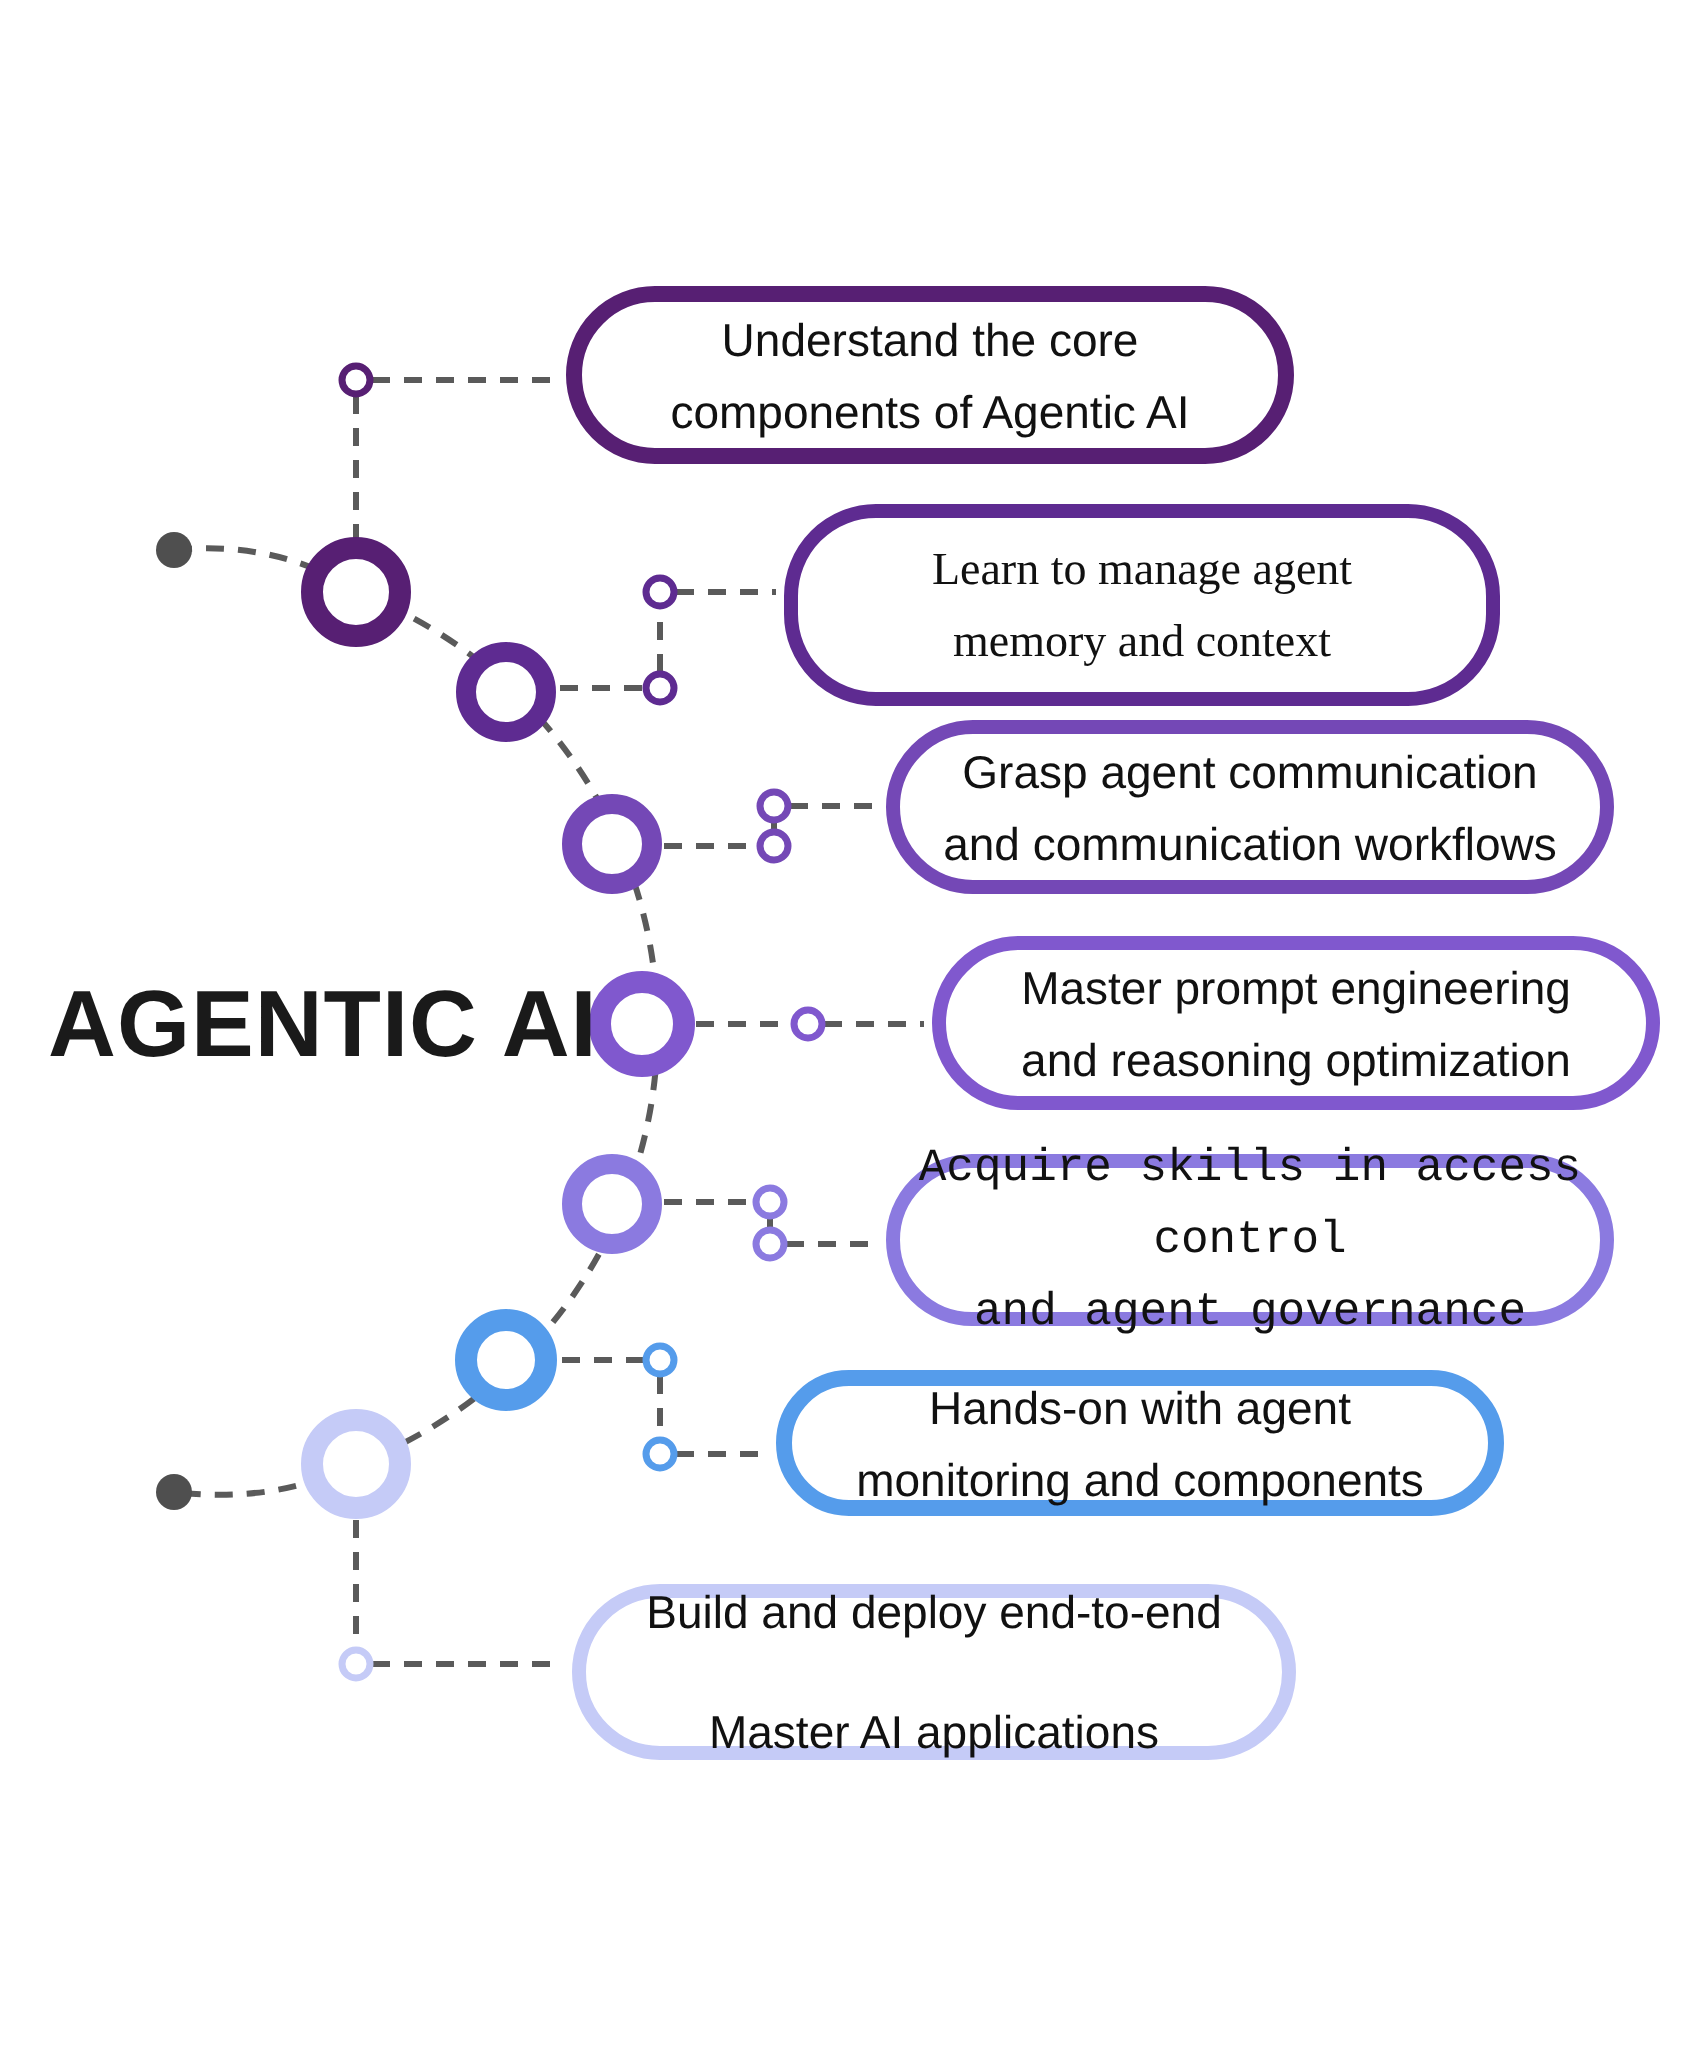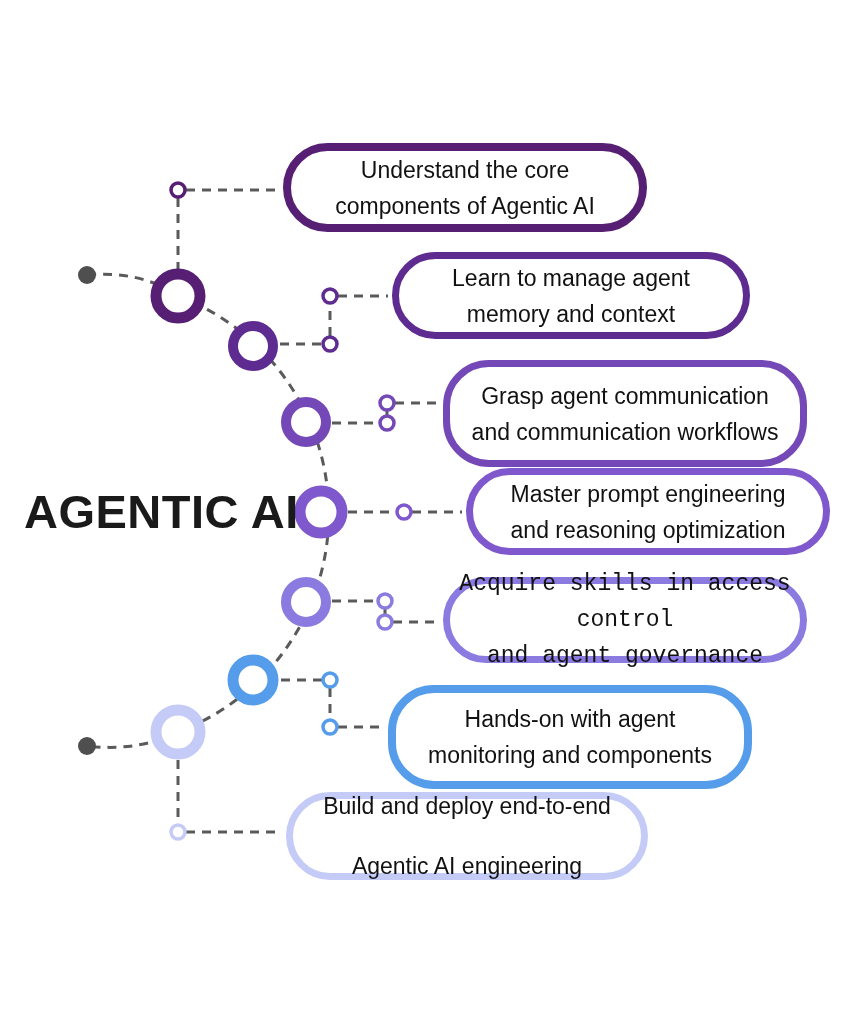--- a/index.html
+++ b/index.html
@@ -69,25 +69,25 @@
 
   .pill.s1 { border-color: var(--step1); border-width: 8px; }
   .pill.s2 { border-color: var(--step2); }
   .pill.s3 { border-color: var(--step3); }
   .pill.s4 { border-color: var(--step4); }
   .pill.s5 { border-color: var(--step5); font-family: Liberation Mono, monospace; }
   .pill.s6 { border-color: var(--step6); border-width: 8px; }
   .pill.s7 { border-color: var(--step7); gap: 24px; }
 
   .p1 { left: 283px; top: 143px; width: 364px; height: 89px; justify-content: center; }
-  .p2 { left: 392px; top: 252px; width: 358px; height: 87px; }
-  .p3 { left: 443px; top: 360px; width: 364px; height: 107px; }
+  .p2 { left: 392px; top: 252px; width: 358px; height: 101px; font-family: Liberation Serif, serif; }
+  .p3 { left: 443px; top: 360px; width: 364px; height: 87px; }
   .p4 { left: 466px; top: 468px; width: 364px; height: 87px; }
   .p5 { left: 443px; top: 577px; width: 364px; height: 86px; }
-  .p6 { left: 388px; top: 685px; width: 364px; height: 104px; }
+  .p6 { left: 388px; top: 685px; width: 364px; height: 73px; }
   .p7 { left: 286px; top: 792px; width: 362px; height: 88px; }
 </style>
 </head>
 <body>
 
 <div class="canvas">
 
   <svg class="wires" viewBox="0 0 853 1024">
 
     <g>
@@ -161,16 +161,16 @@
   <div class="pill p5 s5">
     <span>Acquire skills in access control</span>
     <span>and agent governance</span>
   </div>
   <div class="pill p6 s6">
     <span>Hands-on with agent</span>
     <span>monitoring and components</span>
   </div>
   <div class="pill p7 s7">
     <span>Build and deploy end-to-end</span>
-    <span>Agentic AI engineering</span>
+    <span>Master AI applications</span>
   </div>
 
 </div>
 
 </body></html>

